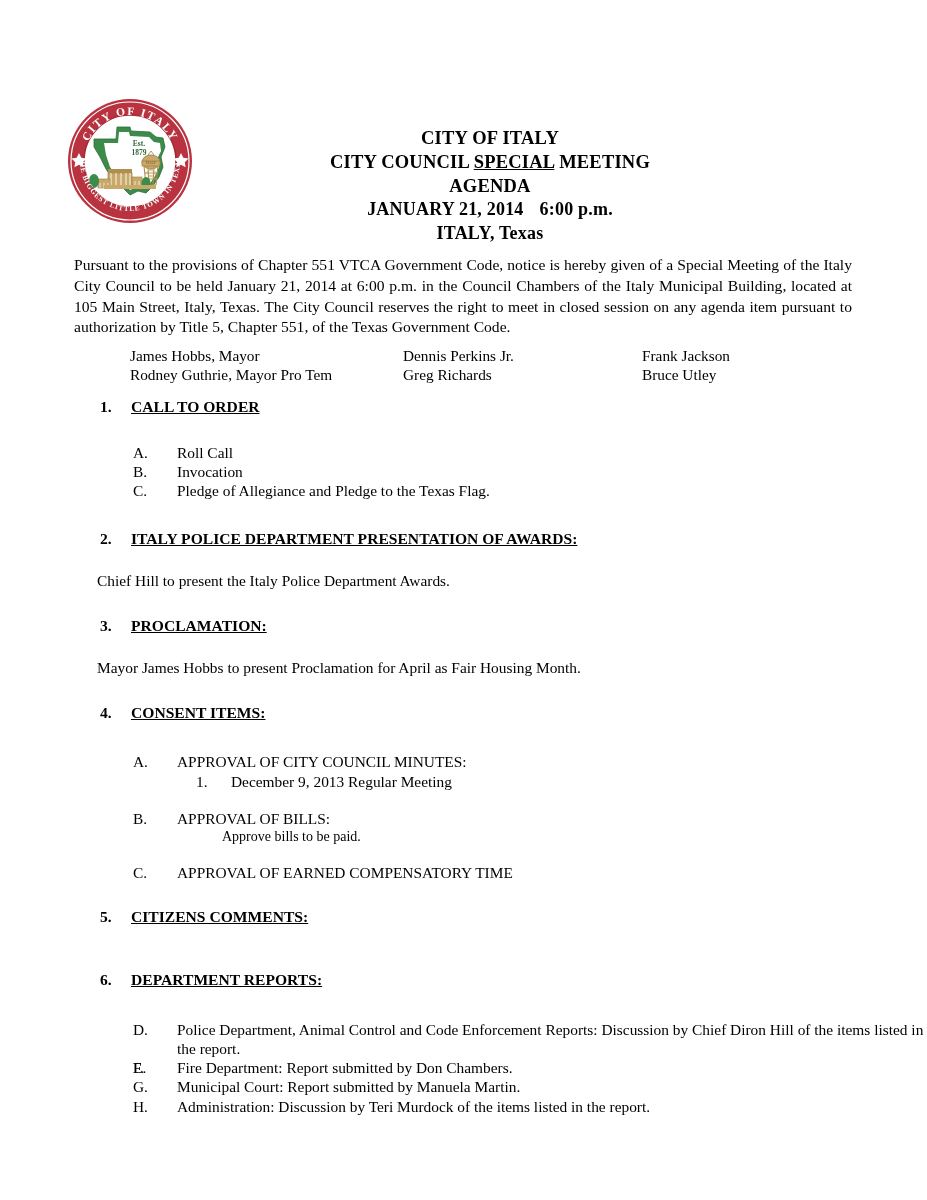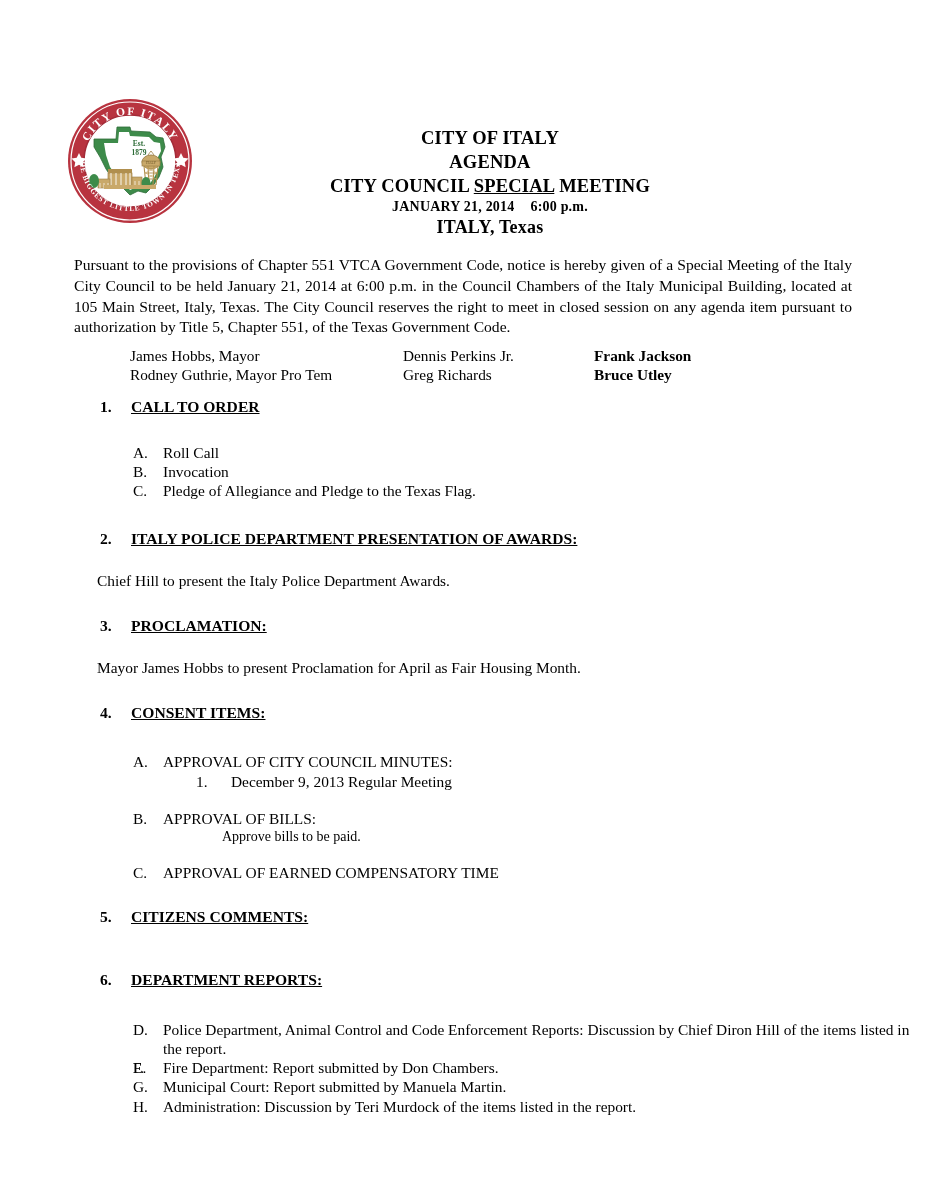--- a/index.html
+++ b/index.html
@@ -46,21 +46,21 @@
     top: 34px;
     width: 560px;
     text-align: center;
     font-weight: bold;
     line-height: 1.30;
   }
   .title-line { font-size: 18.5px; letter-spacing: 0.2px; white-space: nowrap; }
   .title-line.l1 { font-size: 18.5px; }
   .title-line.l2 { font-size: 18.5px; }
   .title-line.l3 { font-size: 18.5px; }
-  .title-line.l4 { font-size: 14px; }
+  .title-line.l4 { font-size: 18px; }
   .title-line.l5 { font-size: 18px; }
   .u { text-decoration: underline; }
   .gap-wide { display: inline-block; width: 16px; }
 
   
   .notice {
     position: absolute;
     left: 74px;
     top: 255px;
     width: 778px;
@@ -76,21 +76,21 @@
     left: 130px;
     top: 345px;
     width: 720px;
     font-size: 15.3px;
     line-height: 1.38;
   }
   .member-row { display: block; position: relative; height: 19px; }
   .mcol { position: absolute; top: 0; white-space: nowrap; }
   .mcol.c1 { left: 0px; }
   .mcol.c2 { left: 273px; }
-  .mcol.c3 { left: 464px; font-weight: bold; }
+  .mcol.c3 { left: 512px; }
 
   
   .agenda {
     position: absolute;
     left: 0;
     top: 398px;
     width: 927px;
     font-size: 15.4px;
   }
 
@@ -117,21 +117,21 @@
     position: relative;
     padding-left: 163px;
     line-height: 1.245;
     font-size: 15.4px;
   }
   .sub-letter {
     position: absolute;
     left: 133px;
     top: 0;
   }
-  .sub .stext { display: block; }
+  .sub .stext { display: block; margin-left: 14px; }
 
   .subsub {
     position: relative;
     padding-left: 231px;
     line-height: 1.245;
     font-size: 15.4px;
   }
   .subsub-num {
     position: absolute;
     left: 196px;
@@ -219,22 +219,22 @@
           <textPath href="#arcTop" startOffset="50%" text-anchor="middle">CITY OF ITALY</textPath>
         </text>
         <text font-family="Liberation Serif, serif" font-size="7.2" font-weight="bold" fill="#ffffff" letter-spacing="0.9">
           <textPath href="#arcBot" startOffset="50%" text-anchor="middle">THE BIGGEST LITTLE TOWN IN TEXAS</textPath>
         </text>
       </svg>
     </div>
 
     <div class="header-titles">
       <div class="title-line l1">CITY OF ITALY</div>
+      <div class="title-line l3"><span>CITY COUNCIL </span><span class="u">SPECIAL</span><span> MEETING</span></div>
       <div class="title-line l2">AGENDA</div>
-      <div class="title-line l3"><span>CITY COUNCIL </span><span class="u">SPECIAL</span><span> MEETING</span></div>
       <div class="title-line l4"><span>JANUARY 21, 2014</span><span class="gap-wide"></span><span>6:00 p.m.</span></div>
       <div class="title-line l5">ITALY, Texas</div>
     </div>
   </div>
 
   <div class="notice">Pursuant to the provisions of Chapter 551 VTCA Government Code, notice is hereby given of a Special Meeting of the Italy City Council to be held January 21, 2014 at 6:00 p.m. in the Council Chambers of the Italy Municipal Building, located at 105 Main Street, Italy, Texas.  The City Council reserves the right to meet in closed session on any agenda item pursuant to authorization by Title 5, Chapter 551, of the Texas Government Code.</div>
 
   <div class="members">
     <div class="member-row">
       <span class="mcol c1">James Hobbs, Mayor</span>

